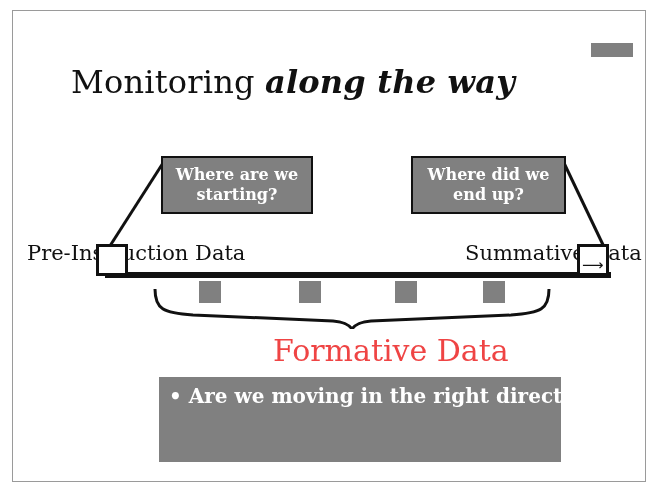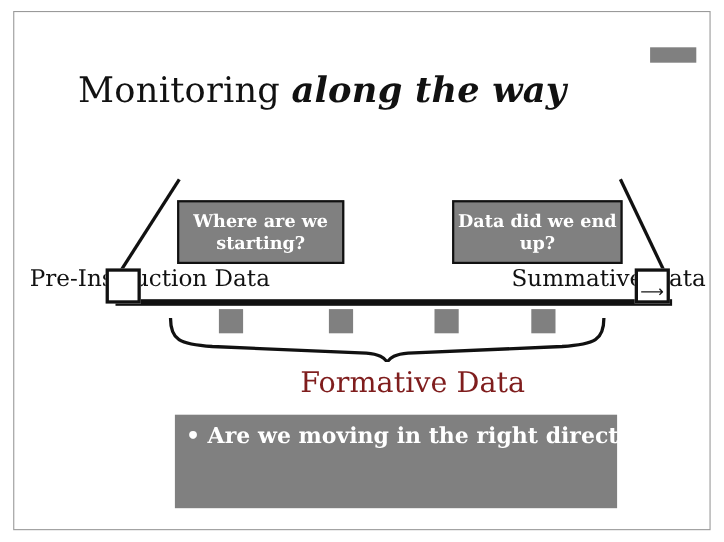--- a/index.html
+++ b/index.html
@@ -57,21 +57,20 @@
     color: #ffffff;
     font-family: "DejaVu Serif", serif;
     font-weight: bold;
     font-size: 16px;
     line-height: 20px;
     text-align: center;
     display: flex;
     align-items: center;
     justify-content: center;
     box-sizing: border-box;
-    margin-top: 26px;
   }
   #callout-start {
     left: 148px;
     top: 145px;
     width: 152px;
     height: 58px;
   }
   #callout-end {
     left: 398px;
     top: 145px;
@@ -147,22 +146,22 @@
     left: 140px;
     top: 276px;
     width: 400px;
     height: 42px;
   }
   .formative-label {
     position: absolute;
     left: 260px;
     top: 322px;
     font-family: "DejaVu Serif", serif;
-    font-size: 26px;
-    color: #7f1d1d;
+    font-size: 30px;
+    color: #ef4444;
     white-space: nowrap;
   }
   
   .bullet-panel {
     position: absolute;
     left: 146px;
     top: 366px;
     width: 402px;
     height: 85px;
     background: #808080;
@@ -191,21 +190,21 @@
     <svg class="connector-svg" style="position:absolute;left:0;top:0;width:634px;height:472px;pointer-events:none;">
       <line x1="150" y1="152" x2="95" y2="238" stroke="#111111" stroke-width="3"></line>
       <line x1="551" y1="152" x2="592" y2="238" stroke="#111111" stroke-width="3"></line>
     </svg>
 
     <div class="callout" id="callout-start">
       <span>Where are we starting?</span>
     </div>
 
     <div class="callout" id="callout-end">
-      <span>Data did we end up?</span>
+      <span>Where did we end up?</span>
     </div>
 
     <div class="timeline"></div>
 
     <div class="tl-label" id="label-pre">Pre-Instruction Data</div>
     <div class="tl-label" id="label-summative">Summative Data</div>
 
     <div class="endpoint" id="endpoint-left"></div>
     <div class="endpoint" id="endpoint-right"></div>
     <div class="arrow-glyph">⟶</div>

